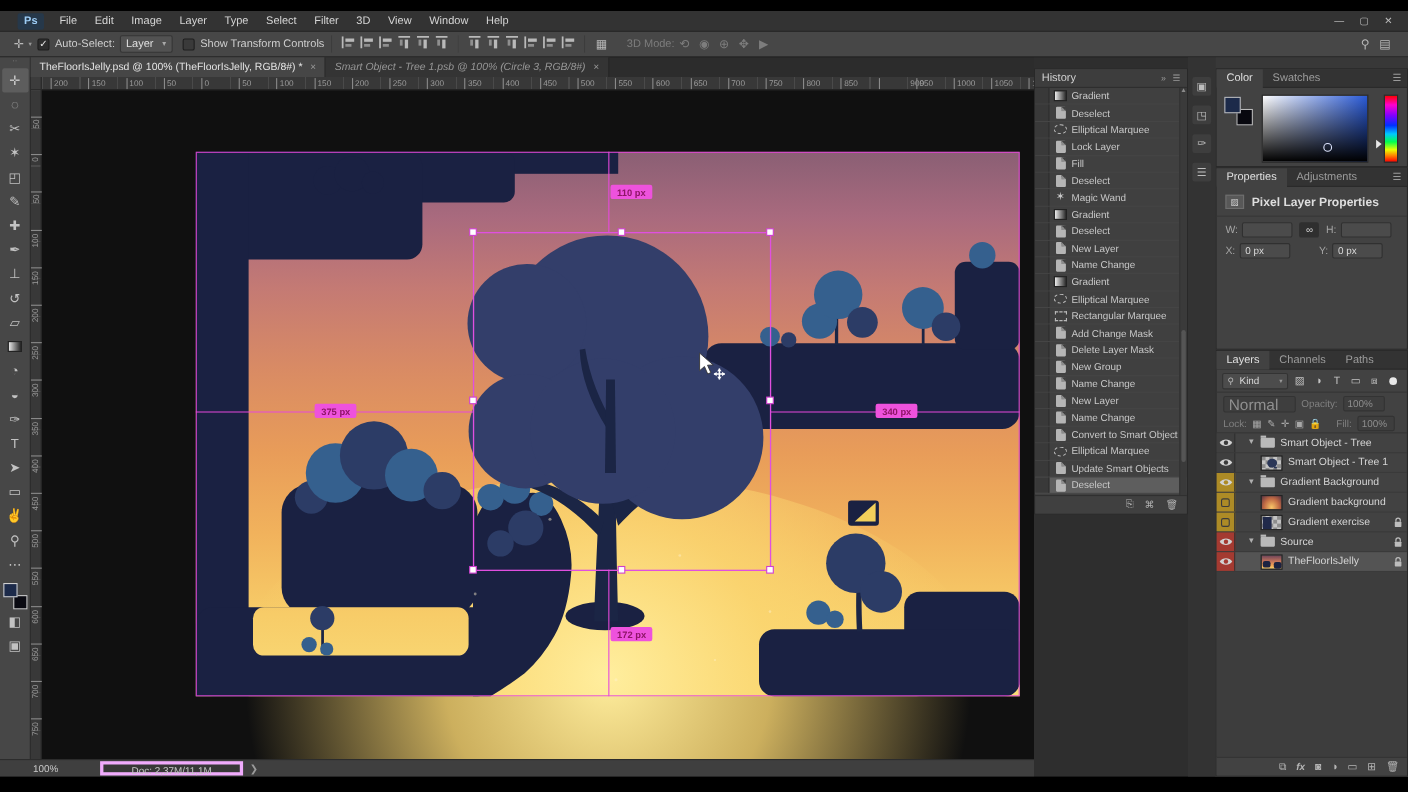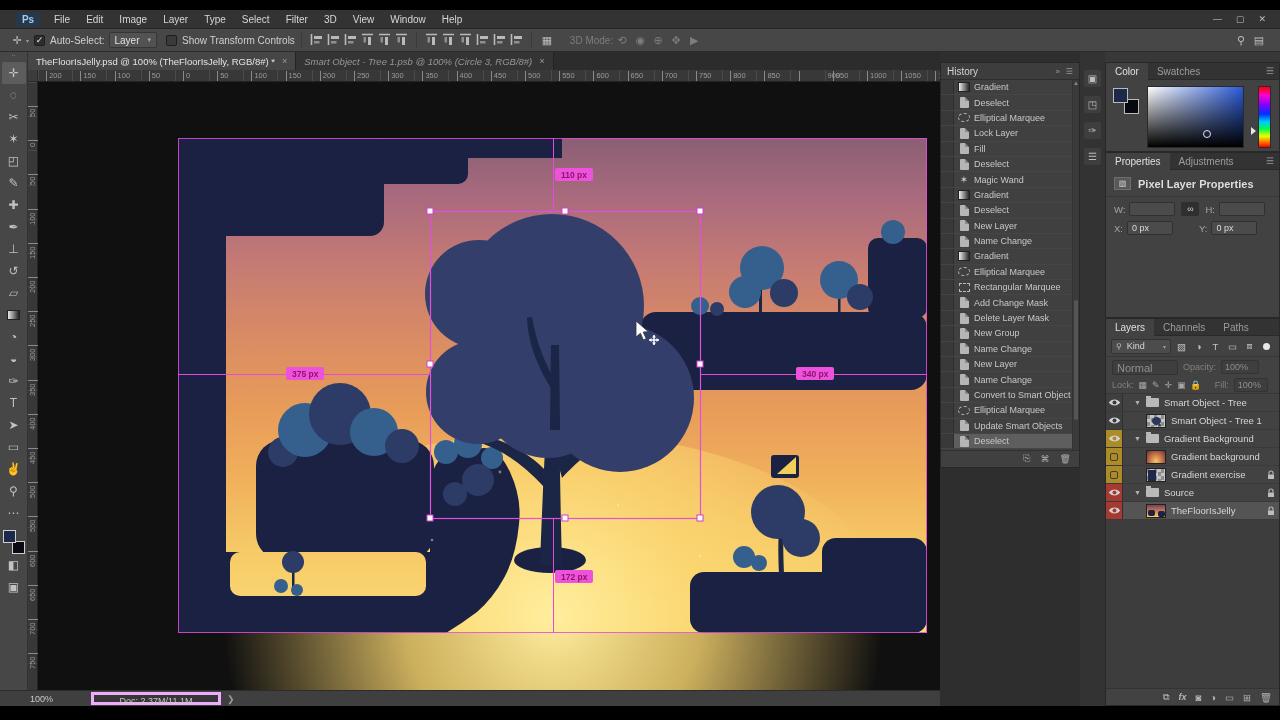--- a/index.html
+++ b/index.html
@@ -127,21 +127,21 @@
   #layers-panel { position:absolute; left:0; top:266px; width:175px; height:388px; background:#424242; border:1px solid #282828; }
   #lp-filter { height:21px; display:flex; align-items:center; padding:0 5px; gap:4px; border-bottom:1px solid #363636; }
   #lp-kind { height:15px; background:#4c4c4c; border:1px solid #333; border-radius:2px; color:#d8d8d8; font-size:9px;
     display:flex; align-items:center; gap:5px; padding:0 4px; width:60px; }
   #lp-kind .mag { font-size:8px; color:#bbb; }
   #lp-kind .car { margin-left:auto; font-size:6px; color:#999; }
   .lp-fico { color:#c3c3c3; font-size:9.5px; width:13px; text-align:center; }
   #lp-dot { width:7px; height:7px; background:#e8e8e8; border-radius:50%; margin-left:3px; }
   #lp-blend { height:20px; display:flex; align-items:center; padding:0 6px; gap:5px; }
   #lp-normal { width:66px; height:15px; background:#3e3e3e; border:1px solid #333; border-radius:2px;
-    color:#8f8f8f; font-size:11px; line-height:14px; padding-left:4px; }
+    color:#8f8f8f; font-size:14px; line-height:14px; padding-left:4px; }
   .lp-dimtxt { color:#818181; font-size:9px; }
   .lp-dimbox { width:38px; height:14px; background:#3e3e3e; border:1px solid #333; border-radius:2px;
     color:#8f8f8f; font-size:9px; line-height:13px; padding-left:3px; }
   #lp-lock { height:17px; display:flex; align-items:center; padding:0 6px; gap:5px; border-bottom:1px solid #363636; }
   #lp-lock .lico { color:#a8a8a8; font-size:9px; }
   #lp-list { }
   .lrow { height:18px; display:flex; align-items:stretch; border-bottom:1px solid #3a3a3a; }
   .lrow .eyewell { width:17px; border-right:1px solid #303030; display:flex; align-items:center; justify-content:center; background:#3f3f3f; }
   .eyewell.tyellow { background:#ad8b26; }
   .eyewell.tred { background:#a43a31; }

